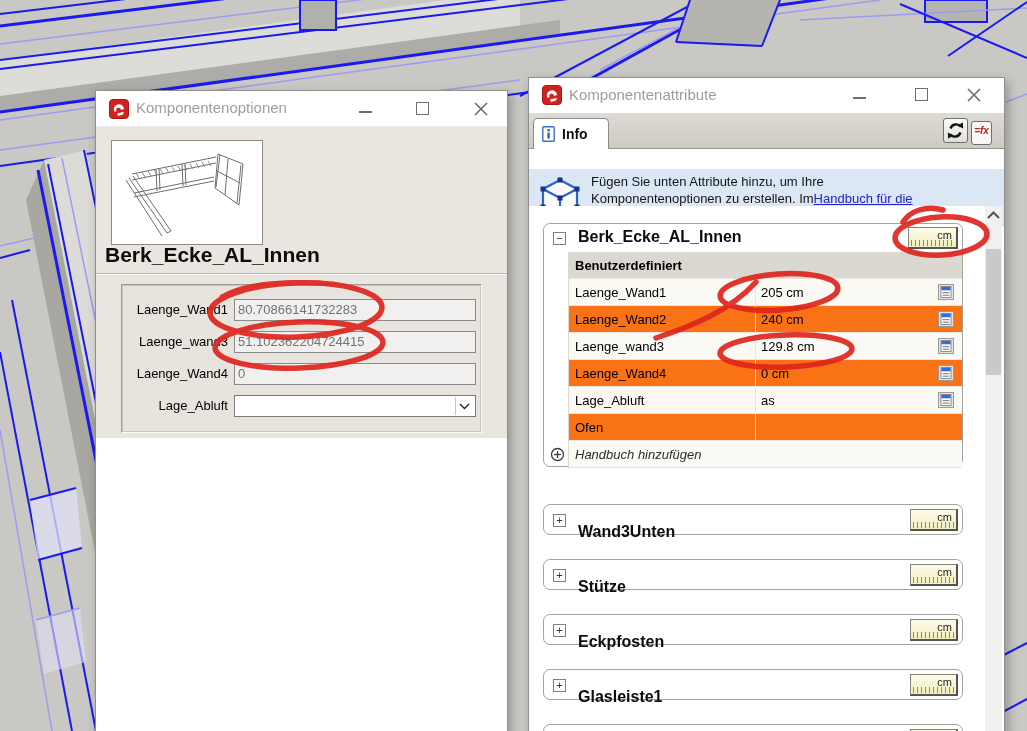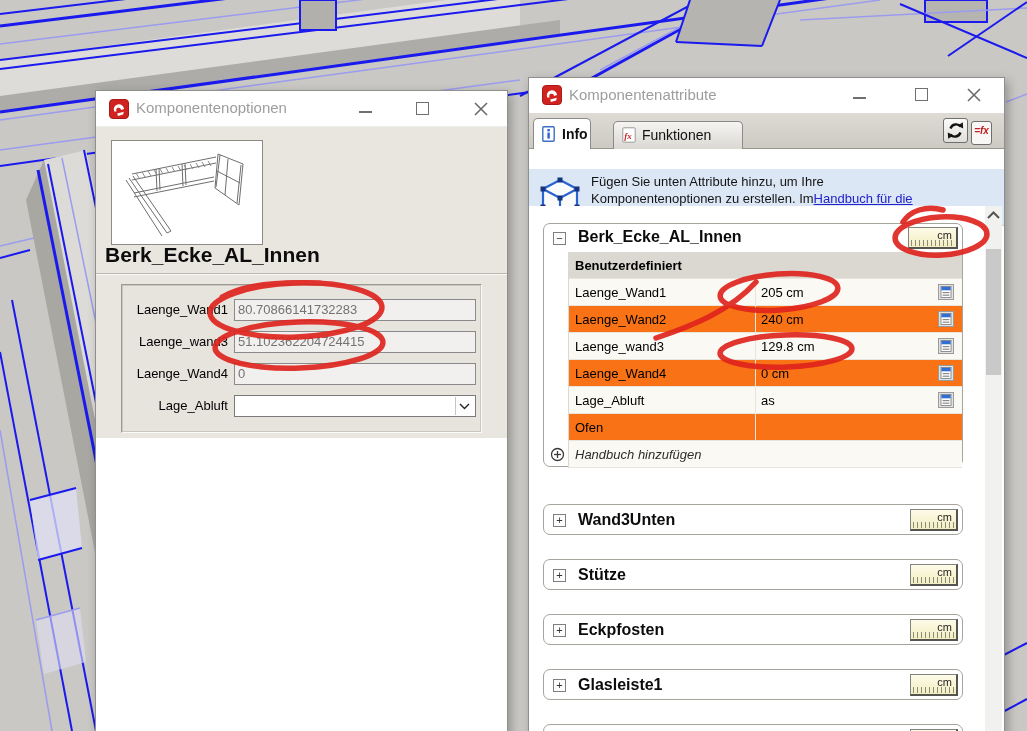--- a/index.html
+++ b/index.html
@@ -45,21 +45,21 @@
   .opt-white { position:absolute; left:0; top:347px; width:100%; bottom:0; background:#fff; }
 
   
   .attr-win { left:528px; top:77px; width:477px; height:660px; }
   .attr-win .titlebar { height:41px;text-align:center; }
   .tabstrip { position:absolute; left:0; top:35px; width:100%; height:36px;
               background:linear-gradient(180deg,#dedbd5 0%,#cdcac4 100%);
               border-bottom:1px solid #98958f; }
   .tab { position:absolute; border:1px solid #8a8a8a; border-bottom:none;
          border-radius:5px 5px 0 0; font-size:14px; color:#111; }
-  .tab-info { left:4px; top:5px; width:58px; height:31px; background:#fff; font-weight:bold; }
+  .tab-info { left:4px; top:5px; width:76px; height:31px; background:#fff; font-weight:bold; }
   .tab-funk { left:84px; top:8px; width:130px; height:28px;
               background:linear-gradient(180deg,#f5f4f2 0%,#dbd8d2 100%); }
   .tab .tab-ic { position:absolute; left:8px; top:7px; }
   .tab-funk .tab-ic { top:5px; }
   .tab .tab-lb { position:absolute; left:28px; top:7px; }
   .tab-funk .tab-lb { top:5px; }
   .tool-btn { position:absolute; border:1px solid #6e6e6e; border-radius:3px;
               background:linear-gradient(180deg,#fbfbfa 0%,#e0ded9 100%); }
   .btn-refresh { right:36px; top:5px; width:25px; height:25px; }
   .btn-fx { right:12px; top:8px; width:21px; height:24px; font-size:10px; font-weight:bold;
@@ -79,21 +79,21 @@
                 background:#fcfcfc; font-size:11px; line-height:11px; text-align:center; color:#333; }
   .panel-name { position:absolute; left:34px; top:4px; font-size:16px; font-weight:bold; color:#0c0c0c; white-space:nowrap; }
   .ruler { position:absolute; right:4px; top:3px; width:50px; height:22px;
            background:linear-gradient(180deg,#fdfbe9 0%,#f2eec0 100%);
            border:1px solid #84837c; border-right:2px solid #55544e; border-bottom:2px solid #55544e; }
   .ruler .cm { position:absolute; right:4px; top:1px; font-size:11px; color:#1d1d1d; }
   .ruler .ticks { position:absolute; left:2px; right:2px; bottom:1px; height:6px;
                   background:repeating-linear-gradient(90deg,#8d8c7c 0 1px,transparent 1px 4px); }
   .panel.collapsed { height:31px; }
   .panel.collapsed .toggle-box { top:9px; }
-  .panel.collapsed .panel-name { top:6px; }
+  .panel.collapsed .panel-name { top:18px; }
   .panel.collapsed .ruler { top:4px; width:48px; }
 
   .attr-table { position:absolute; left:24px; right:0; top:28px; border-left:1px solid #dbd8d1; }
   .t-row { position:relative; height:27px; border-bottom:1px solid #e8e5dd; background:#fbf9f3; }
   .t-row.alt { background:#f97316; }
   .t-row.ghead { background:#dbd8d2; font-weight:bold; }
   .t-row .cell-l { position:absolute; left:6px; top:6px; font-size:13px; color:#000; white-space:nowrap; }
   .t-row .cell-v { position:absolute; left:192px; top:6px; font-size:13px; color:#000; white-space:nowrap; }
   .t-row .vsep { position:absolute; left:186px; top:0; width:1px; height:100%; background:#e8e5dd; }
   .t-row .detail { position:absolute; right:8px; top:5px; }
@@ -291,27 +291,20 @@
 
     <div class="tabstrip">
       <div class="tab tab-info">
         <svg class="tab-ic" width="13" height="16" viewBox="0 0 13 16">
           <rect x="0.8" y="0.8" width="11.4" height="14.4" rx="1" fill="#fff" stroke="#3b6fc4" stroke-width="1.4"></rect>
           <rect x="5.4" y="3" width="2.4" height="2.4" fill="#2b62d2"></rect>
           <rect x="5.4" y="6.6" width="2.4" height="6" fill="#2b62d2"></rect>
         </svg>
         <span class="tab-lb">Info</span>
       </div>
-      <div class="tab tab-funk">
-        <svg class="tab-ic" width="14" height="16" viewBox="0 0 14 16">
-          <rect x="0.8" y="0.8" width="12.4" height="14.4" rx="1" fill="#fff" stroke="#9a9a9a"></rect>
-          <text x="2.2" y="11.5" font-size="9" font-style="italic" font-weight="bold" fill="#c0282c" font-family="Liberation Serif, serif">fx</text>
-        </svg>
-        <span class="tab-lb">Funktionen</span>
-      </div>
       <div class="tool-btn btn-refresh">
         <svg width="19" height="19" viewBox="0 0 19 19" style="position:absolute;left:2px;top:2px;">
           <path d="M4.5 7.5 A6 6 0 0 1 14.8 5.6" fill="none" stroke="#141414" stroke-width="2.4"></path>
           <polygon points="16.8,1.2 17.2,7.6 11.6,4.7" fill="#141414"></polygon>
           <path d="M14.5 11.5 A6 6 0 0 1 4.2 13.4" fill="none" stroke="#141414" stroke-width="2.4"></path>
           <polygon points="2.2,17.8 1.8,11.4 7.4,14.3" fill="#141414"></polygon>
         </svg>
       </div>
       <div class="tool-btn btn-fx">=fx</div>
     </div>

